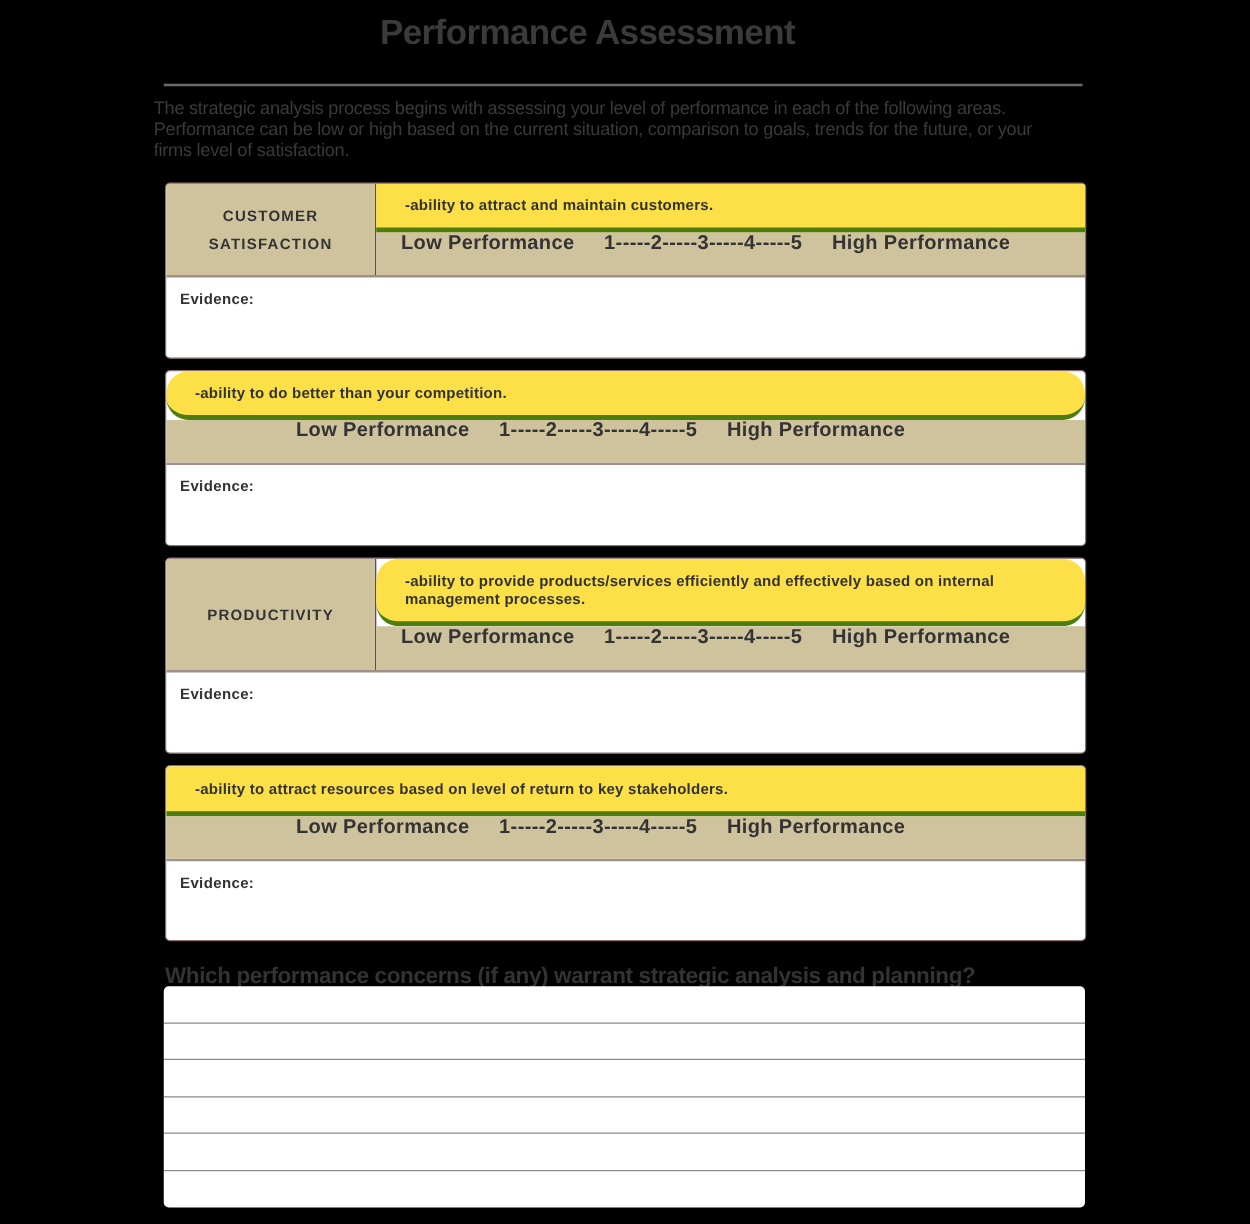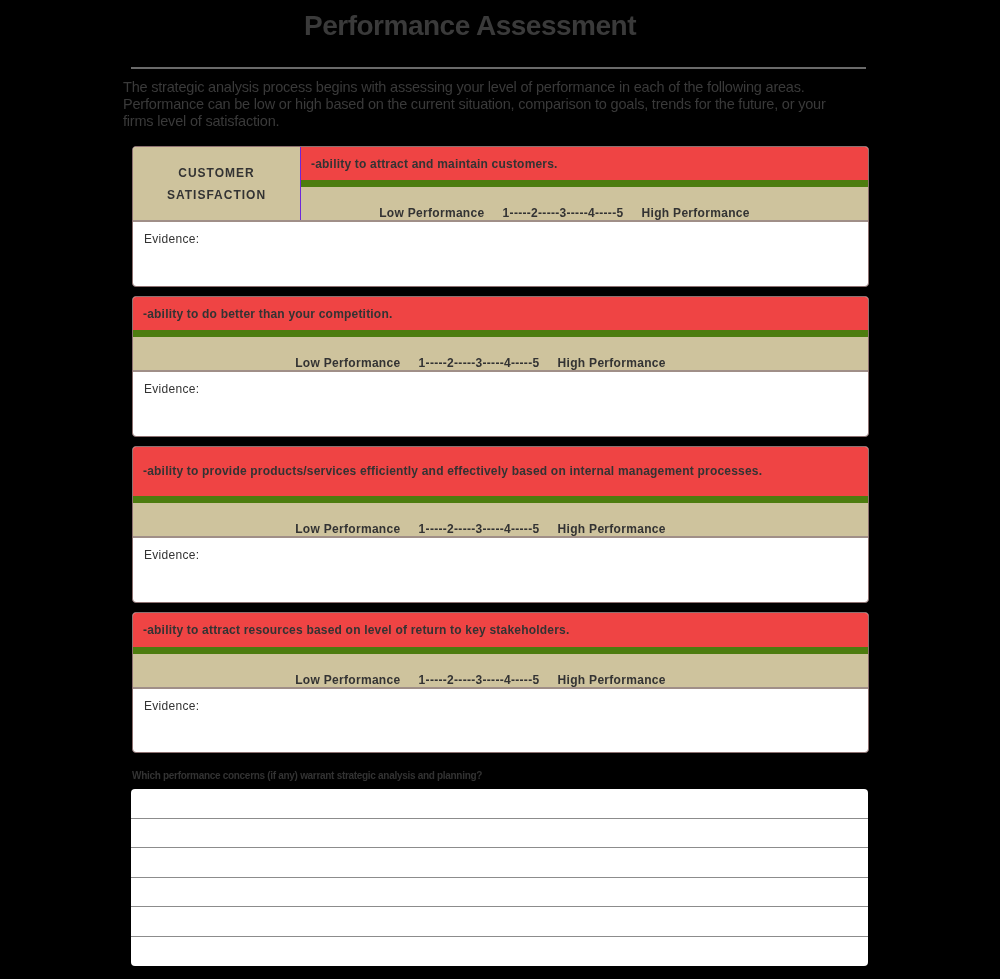--- a/index.html
+++ b/index.html
@@ -11,27 +11,27 @@
   .rule { position:absolute; left:131px; top:67px; width:735px; height:2px; background:#6a6a6a; }
   .intro { position:absolute; left:123px; top:79px; width:735px; font-size:14.5px; line-height:17px;
            color:#3a3a3a; letter-spacing:-0.2px; }
   .block { position:absolute; left:132px; width:737px; background:#fff; border-radius:4px;
            overflow:hidden; border:1px solid #8c7070; box-sizing:border-box; }
   .hdr { display:flex; border-bottom:2px solid #a08f88; }
   .cat { width:167px; flex:0 0 167px; background:#cec39d; border-right:1px solid #6d28d9;
          display:flex; align-items:center; justify-content:center; text-align:center;
          font-size:12px; font-weight:bold; letter-spacing:1px; color:#333; line-height:22px; }
   .right { flex:1; display:flex; flex-direction:column; }
-  .desc { background:#ef4444; border-bottom:7px solid #4d7c0f; font-size:12px; font-weight:bold;
-          color:#333; padding:0 10px; display:flex; align-items:center; letter-spacing:0.2px; line-height:14px; }
-  .scale { background:#cec39d; height:35px; display:flex; align-items:flex-end; justify-content:center;
-           font-size:12px; font-weight:bold; color:#333; letter-spacing:0.3px; padding-right:40px; }
+  .desc { background:#fde047; border-bottom:4px solid #4d7c0f; font-size:12px; font-weight:bold;
+          color:#333; padding:0 23px; display:flex; align-items:center; letter-spacing:0.2px; line-height:14px; }
+  .scale { background:#cec39d; height:35px; display:flex; align-items:flex-start; justify-content:center;
+           font-size:16px; font-weight:bold; color:#333; letter-spacing:0.3px; padding-right:40px; }
   .scale span { white-space:pre; }
-  .ev { padding:10px 11px; font-size:12px; font-weight:normal; color:#333; letter-spacing:0.3px; }
-  .question { position:absolute; left:132px; top:770px; font-size:10px; font-weight:bold; color:#333;
+  .ev { padding:10px 11px; font-size:12px; font-weight:bold; color:#333; letter-spacing:0.3px; }
+  .question { position:absolute; left:132px; top:770px; font-size:18px; font-weight:bold; color:#333;
               letter-spacing:-0.3px; }
   .lines { position:absolute; left:131px; top:789px; width:737px; height:177px; background:#fff;
            border-radius:4px; overflow:hidden; }
   .line { height:29.5px; border-bottom:1px solid #8c8c8c; box-sizing:border-box; }
   .line:last-child { border-bottom:none; }
 </style>
 </head>
 <body>
 
 <div class="title">Performance Assessment</div>
@@ -53,37 +53,38 @@
         <span>High Performance</span>
       </div>
     </div>
   </div>
   <div class="ev"><span>Evidence:</span></div>
 </div>
 
 <div class="block" style="top:296px;height:141px;">
   <div class="hdr" style="height:73px;">
     <div class="right">
-      <div class="desc" style="height:35px;">-ability to do better than your competition.</div>
+      <div class="desc" style="height:35px;border-radius:18px;">-ability to do better than your competition.</div>
       <div class="scale">
         <span>Low Performance</span>
           <span>     </span>
         <span>1-----2-----3-----4-----5</span>
           <span>     </span>
         <span>High Performance</span>
       </div>
     </div>
   </div>
   <div class="ev"><span>Evidence:</span></div>
 </div>
 
 <div class="block" style="top:446px;height:157px;">
   <div class="hdr" style="height:89px;">
+    <div class="cat">PRODUCTIVITY</div>
     <div class="right">
-      <div class="desc" style="height:51px;">-ability to provide products/services efficiently and effectively based on internal management processes.</div>
+      <div class="desc" style="height:51px;border-radius:18px;">-ability to provide products/services efficiently and effectively based on internal management processes.</div>
       <div class="scale">
         <span>Low Performance</span>
           <span>     </span>
         <span>1-----2-----3-----4-----5</span>
           <span>     </span>
         <span>High Performance</span>
       </div>
     </div>
   </div>
   <div class="ev"><span>Evidence:</span></div>

